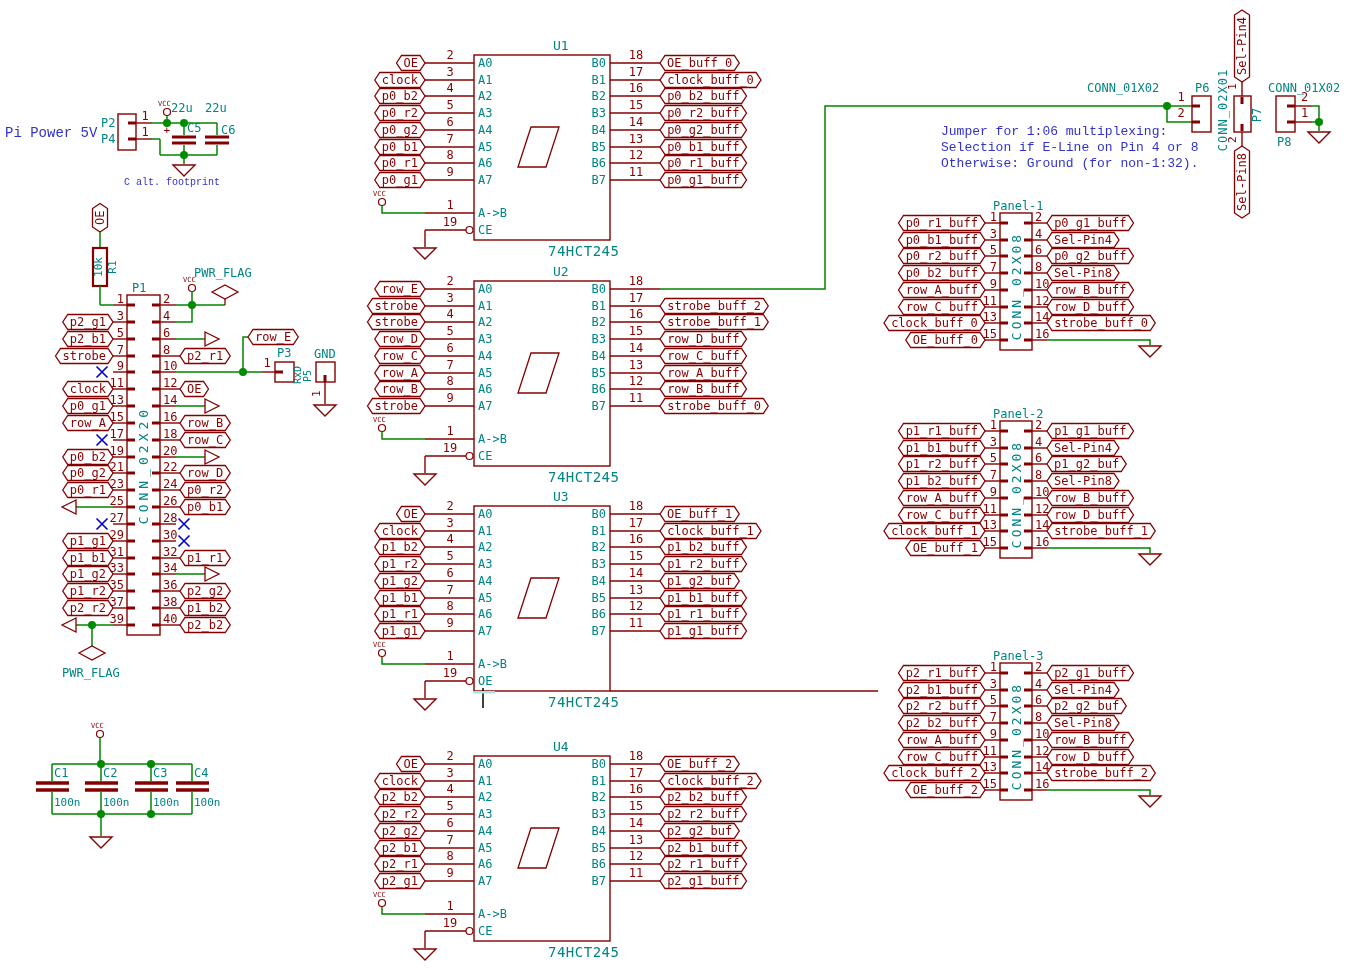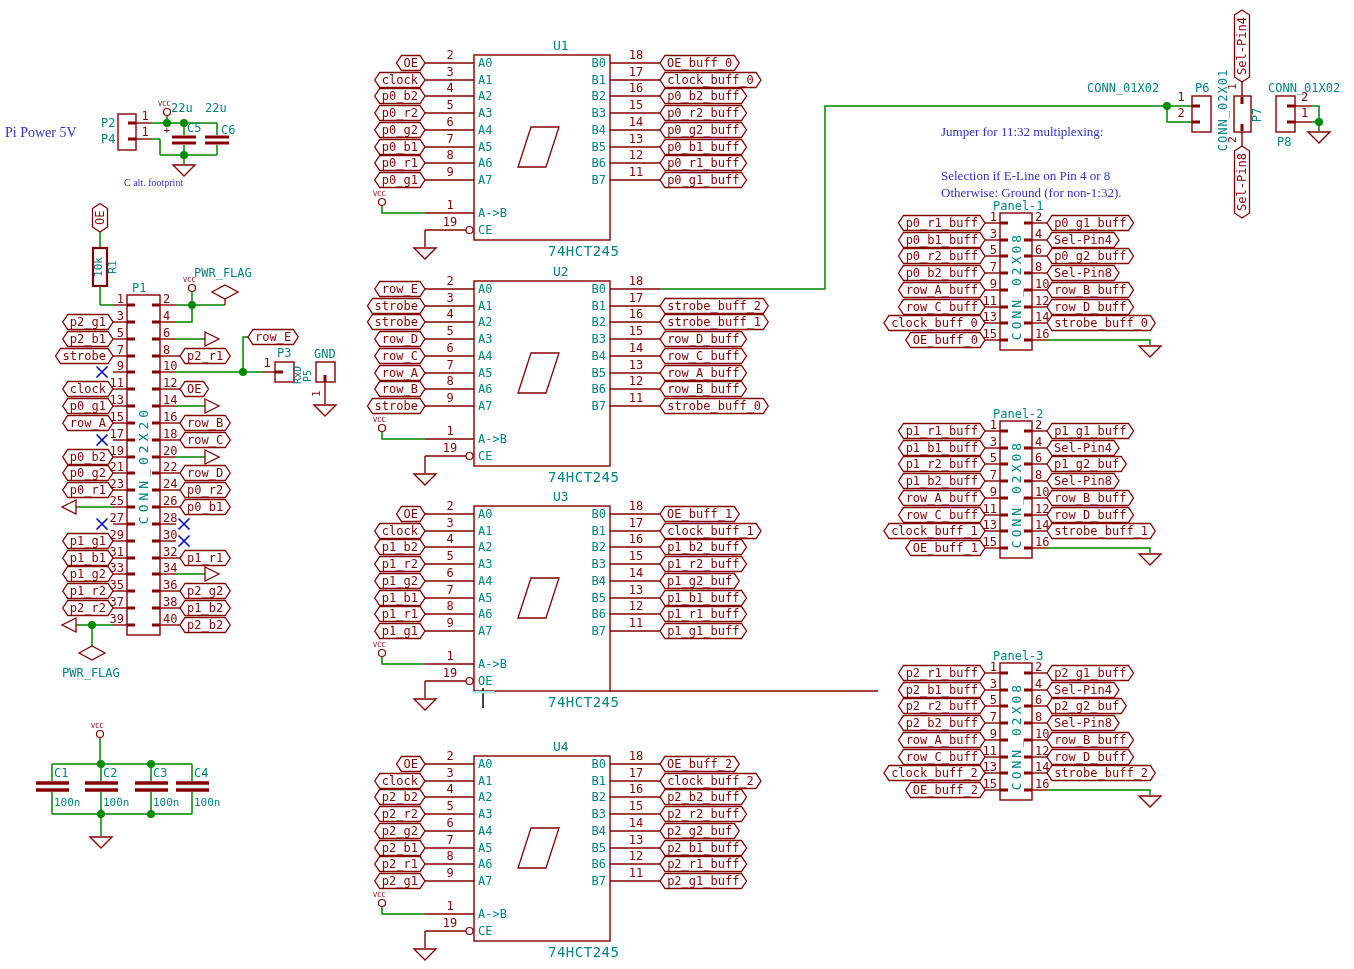--- a/index.html
+++ b/index.html
@@ -1,20 +1,20 @@
 <!DOCTYPE html>
 <html><head>
 <meta charset="utf-8">
 <style>
   html,body{margin:0;padding:0;background:#fff;}
   .canvas{position:relative;width:1354px;height:969px;background:#fff;overflow:hidden;
           font-family:"DejaVu Sans Mono",monospace;}
   svg{position:absolute;left:0;top:0;}
   svg text{font-family:"DejaVu Sans Mono",monospace;}
-  .note{position:absolute;color:#3232C8;font-family:Liberation Serif, serif;white-space:pre;line-height:16px;}
+  .note{position:absolute;color:#3232C8;font-family:Liberation Mono, monospace;white-space:pre;line-height:16px;}
 </style>
 </head>
 <body>
 
 <div class="canvas">
   <svg id="schem" width="1354" height="969" viewBox="0 0 1354 969">
       <polyline points="152,123 217,123" fill="none" stroke="#008400" stroke-width="1.5"></polyline>
       <polyline points="217,123 217,135" fill="none" stroke="#008400" stroke-width="1.5"></polyline>
       <polyline points="217,145 217,155" fill="none" stroke="#008400" stroke-width="1.5"></polyline>
       <polyline points="184,123 184,135" fill="none" stroke="#008400" stroke-width="1.5"></polyline>
@@ -991,16 +991,16 @@
       <text x="153" y="806" fill="#008484" font-size="11" text-anchor="start">100n</text>
       <polyline points="192,764 192,781" fill="none" stroke="#008400" stroke-width="1.5"></polyline>
       <polyline points="192,792 192,814" fill="none" stroke="#008400" stroke-width="1.5"></polyline>
       <polyline points="176,783 209,783" fill="none" stroke="#840000" stroke-width="3.5"></polyline>
       <polyline points="176,790 209,790" fill="none" stroke="#840000" stroke-width="3.5"></polyline>
       <text x="194" y="777" fill="#008484" font-size="12" text-anchor="start">C4</text>
       <text x="194" y="806" fill="#008484" font-size="11" text-anchor="start">100n</text>
     </svg>
   <div class="note" style="left:5px;top:125px;font-size:14px;">Pi Power 5V</div>
   <div class="note" style="left:124px;top:175px;font-size:10px;">C alt. footprint</div>
-  <div class="note" style="left:941px;top:124px;font-size:13px;">Jumper for 11:32 multiplexing:</div>
-  <div class="note" style="left:941px;top:140px;font-size:13px;margin-top:28px;">Selection if E-Line on Pin 4 or 8</div>
-  <div class="note" style="left:941px;top:156px;font-size:13px;margin-top:29px;">Otherwise: Ground (for non-1:32).</div>
+  <div class="note" style="left:941px;top:124px;font-size:13px;">Jumper for 1:06 multiplexing:</div>
+  <div class="note" style="left:941px;top:140px;font-size:13px;">Selection if E-Line on Pin 4 or 8</div>
+  <div class="note" style="left:941px;top:156px;font-size:13px;">Otherwise: Ground (for non-1:32).</div>
 </div>
 
 </body></html>

